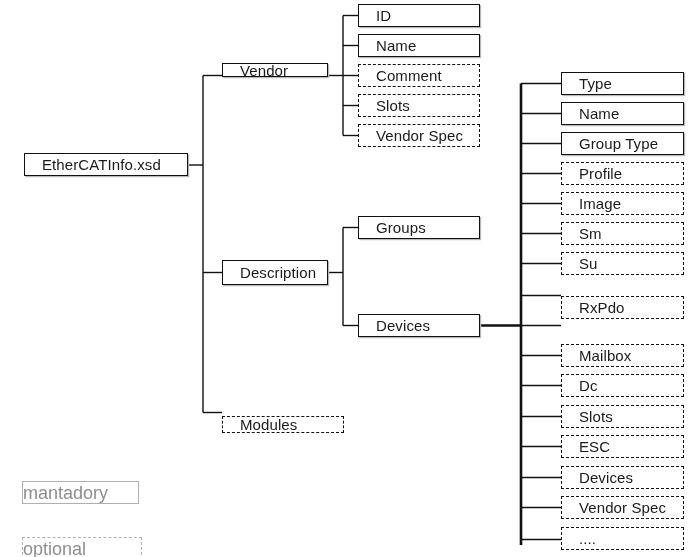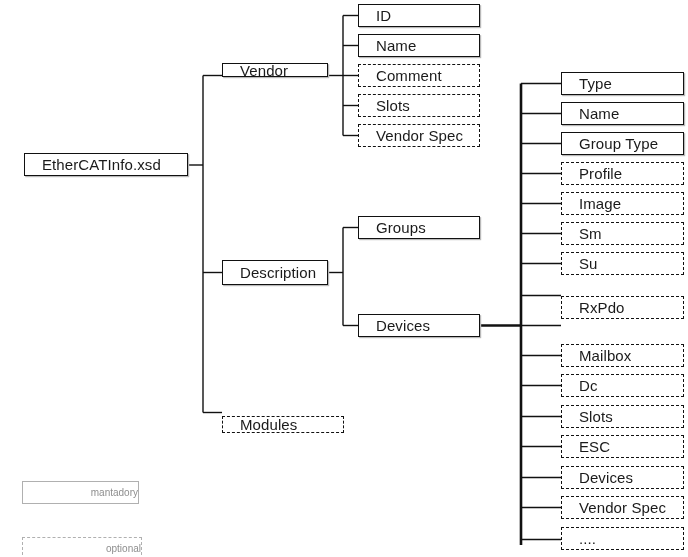--- a/index.html
+++ b/index.html
@@ -40,22 +40,22 @@
   }
   .node.optional {
     border: 1.6px dashed #111111;
   }
   .legend-box {
     position: absolute;
     box-sizing: border-box;
     background: #ffffff;
     display: flex;
     align-items: center;
-    justify-content: flex-end;
-    font-size: 10px;
+    justify-content: flex-start;
+    font-size: 18px;
     color: #8e8e8e;
     line-height: 1;
     white-space: nowrap;
   }
   .legend-box.mandatory {
     border: 1.4px solid #b0b0b0;
   }
   .legend-box.optional {
     border: 1.4px dashed #b0b0b0;
   }

